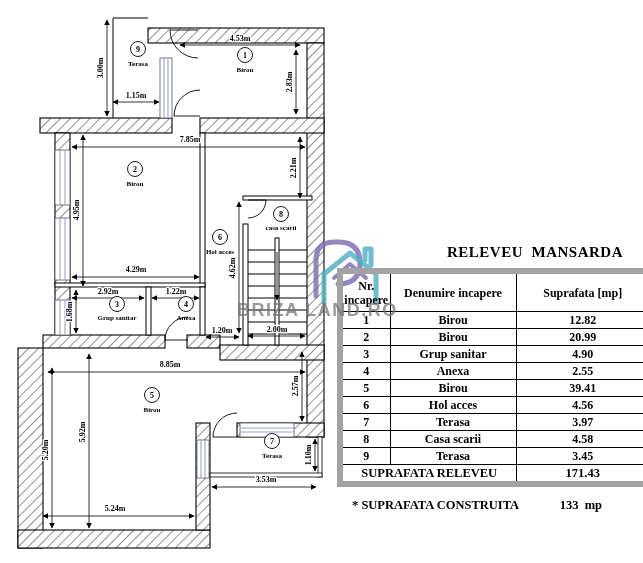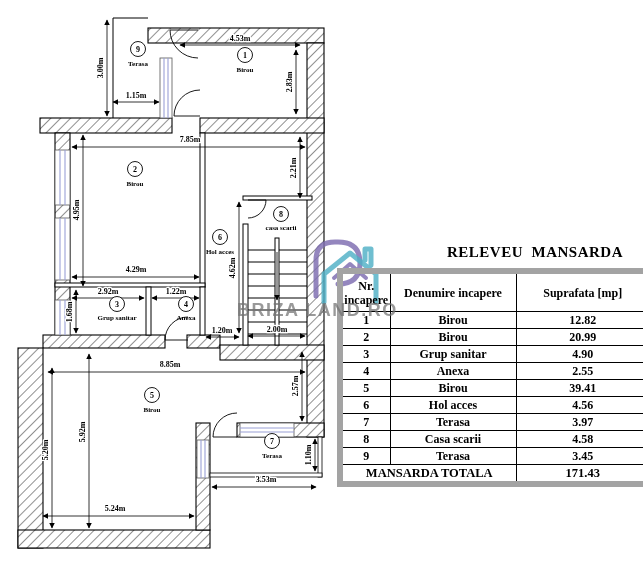--- a/index.html
+++ b/index.html
@@ -291,21 +291,25 @@
         <td>8</td>
         <td>Casa scarii</td>
         <td>4.58</td>
       </tr>
       <tr>
         <td>9</td>
         <td>Terasa</td>
         <td>3.45</td>
       </tr>
       <tr class="sum">
-        <td colspan="2">MANSARDA TOTALA</td>
+        <td colspan="2">SUPRAFATA RELEVEU</td>
         <td>171.43</td>
       </tr>
     </tbody>
   </table>
 
+  <div class="footer-line">
+    <span>* SUPRAFATA CONSTRUITA</span>
+    <span>133  mp</span>
+  </div>
 
   <div class="wm-text" id="wm-text" style="color: #737373;">BRIZA LAND.RO</div>
 </div>
 
 </body></html>

